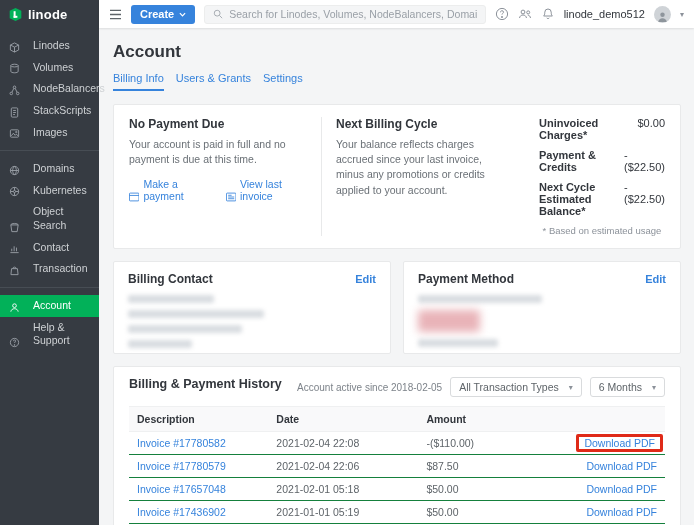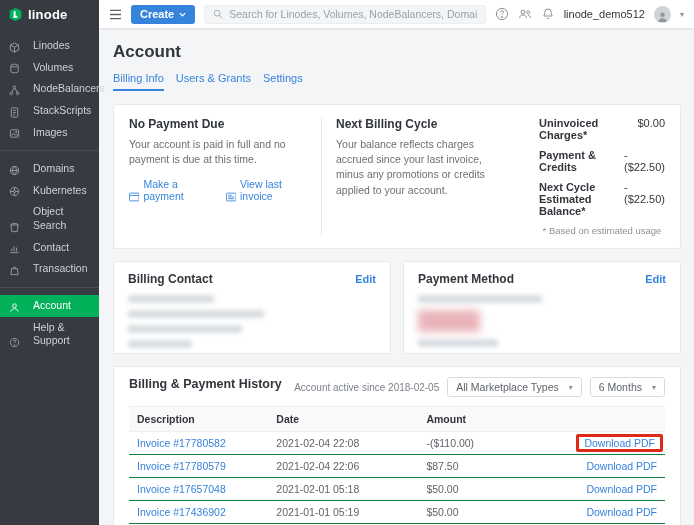--- a/index.html
+++ b/index.html
@@ -317,21 +317,21 @@
           <div class="blur-line" style="width:80px"></div>
         </section>
       </div>
 
       <section class="card history">
         <div class="hist-head">
           <h3>Billing &amp; Payment History</h3>
           <div class="hist-right">
             <span class="active-since">Account active since 2018-02-05</span>
             <span class="select">
-              <span>All Marketplace Types</span>
+              <span>All Transaction Types</span>
               <span class="chev">▾</span>
             </span>
             <span class="select">
               <span>6 Months</span>
               <span class="chev">▾</span>
             </span>
           </div>
         </div>
         <table>
           <thead>

